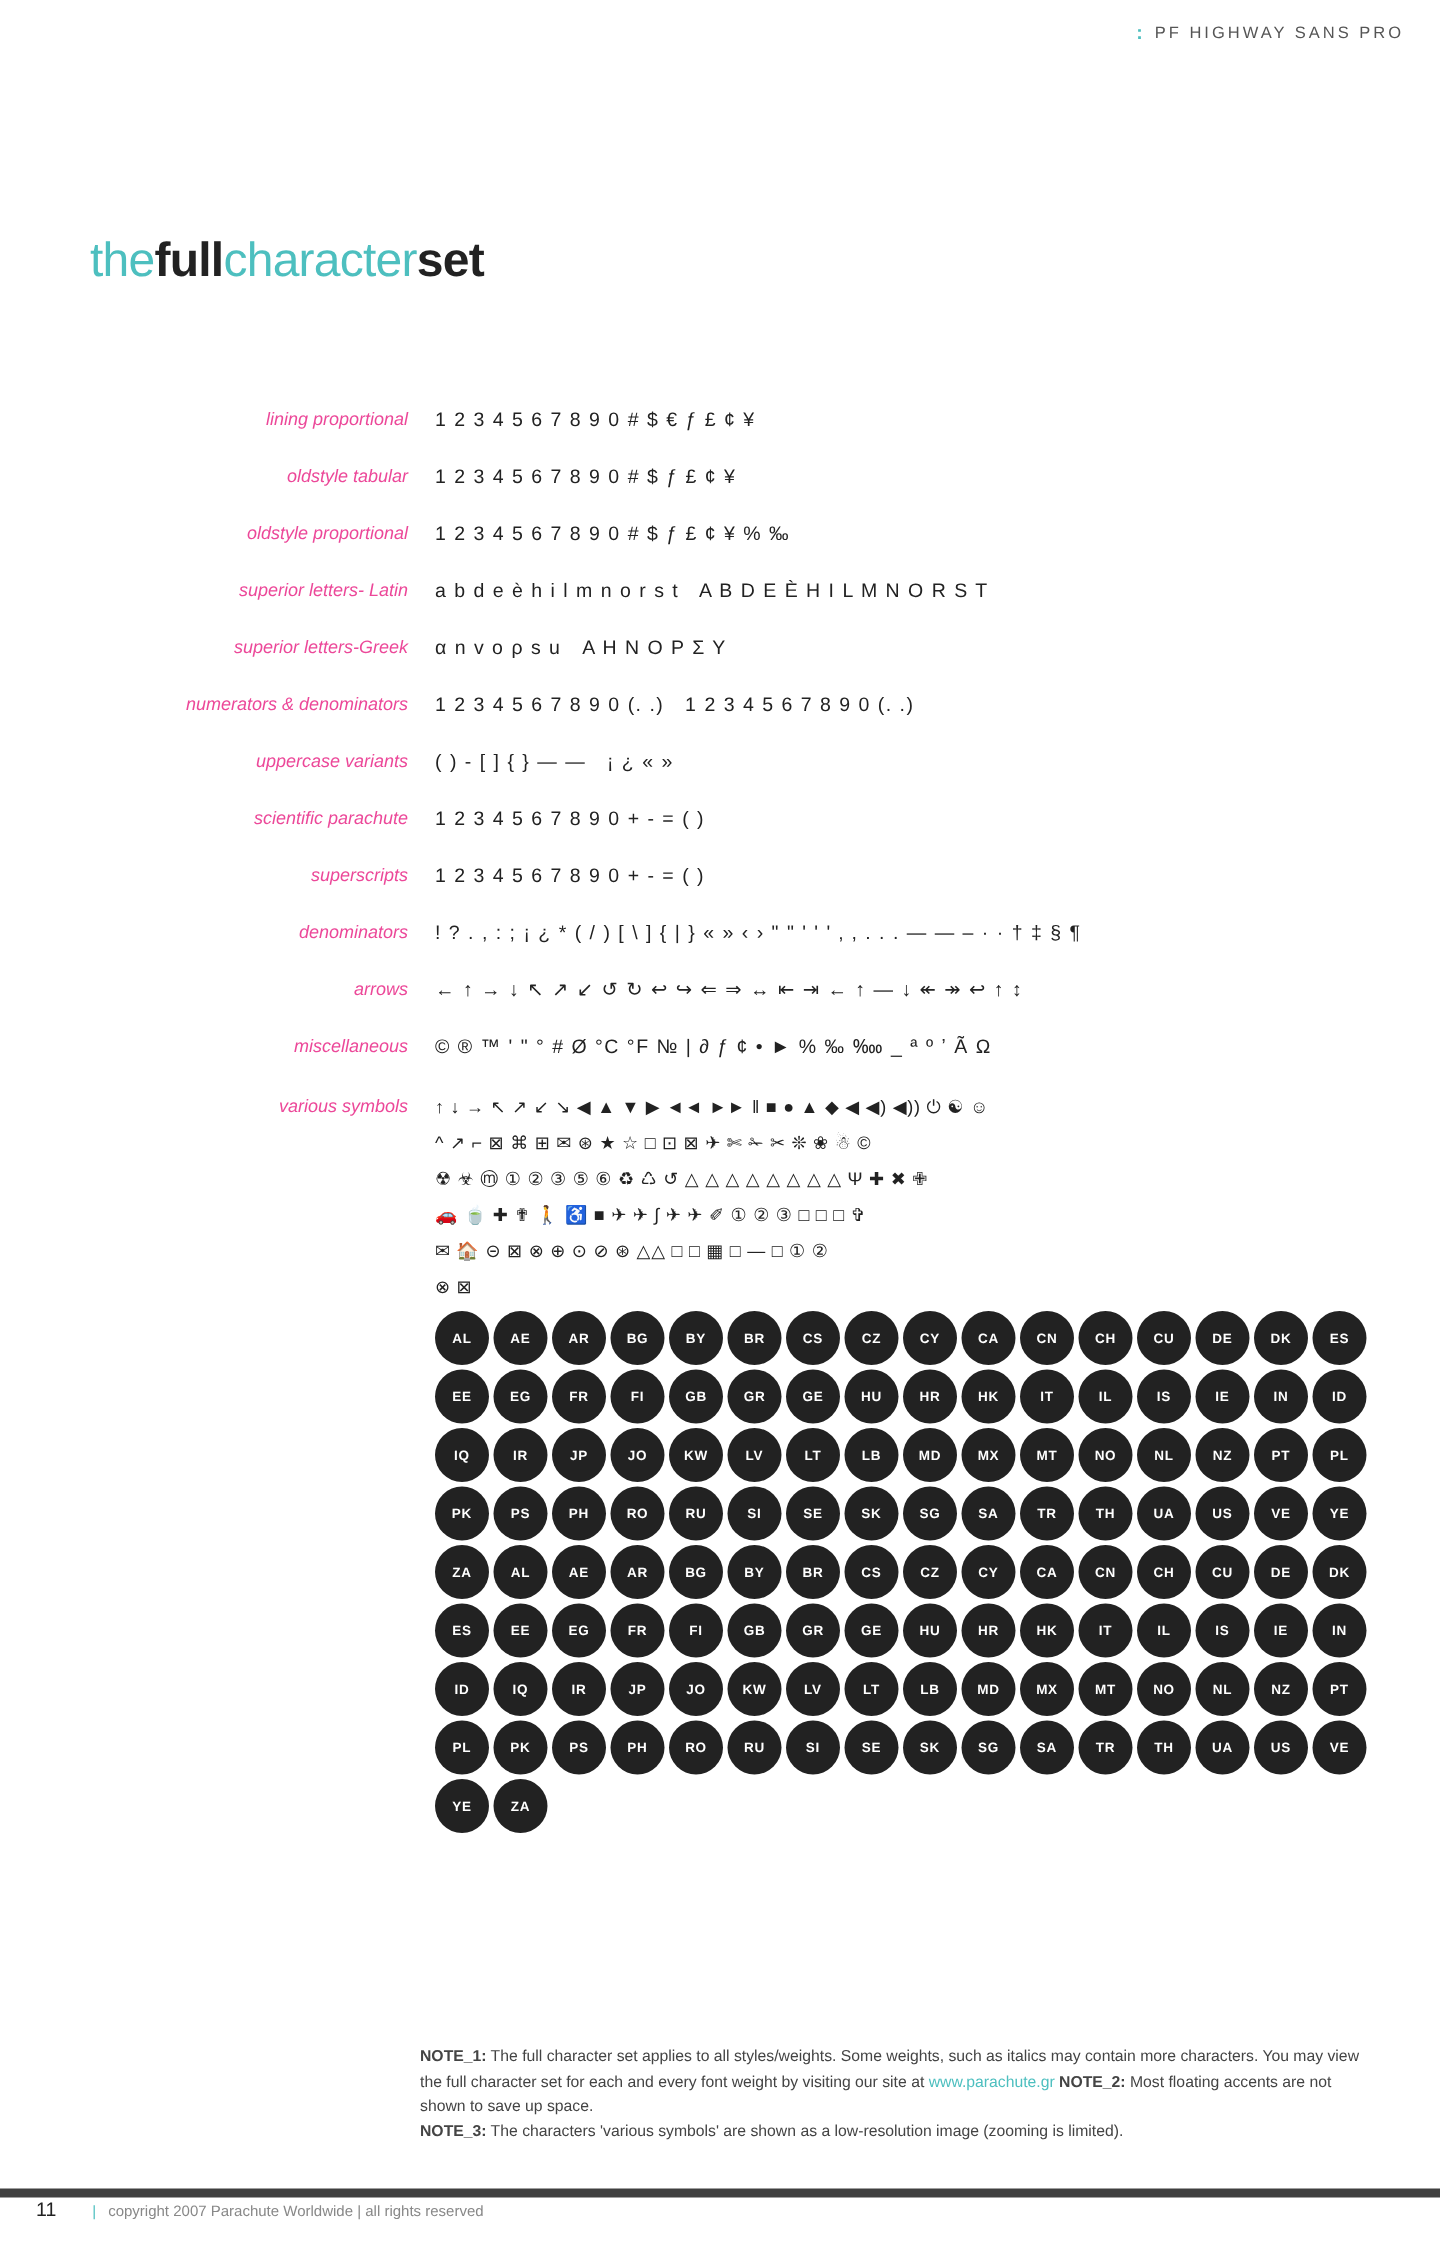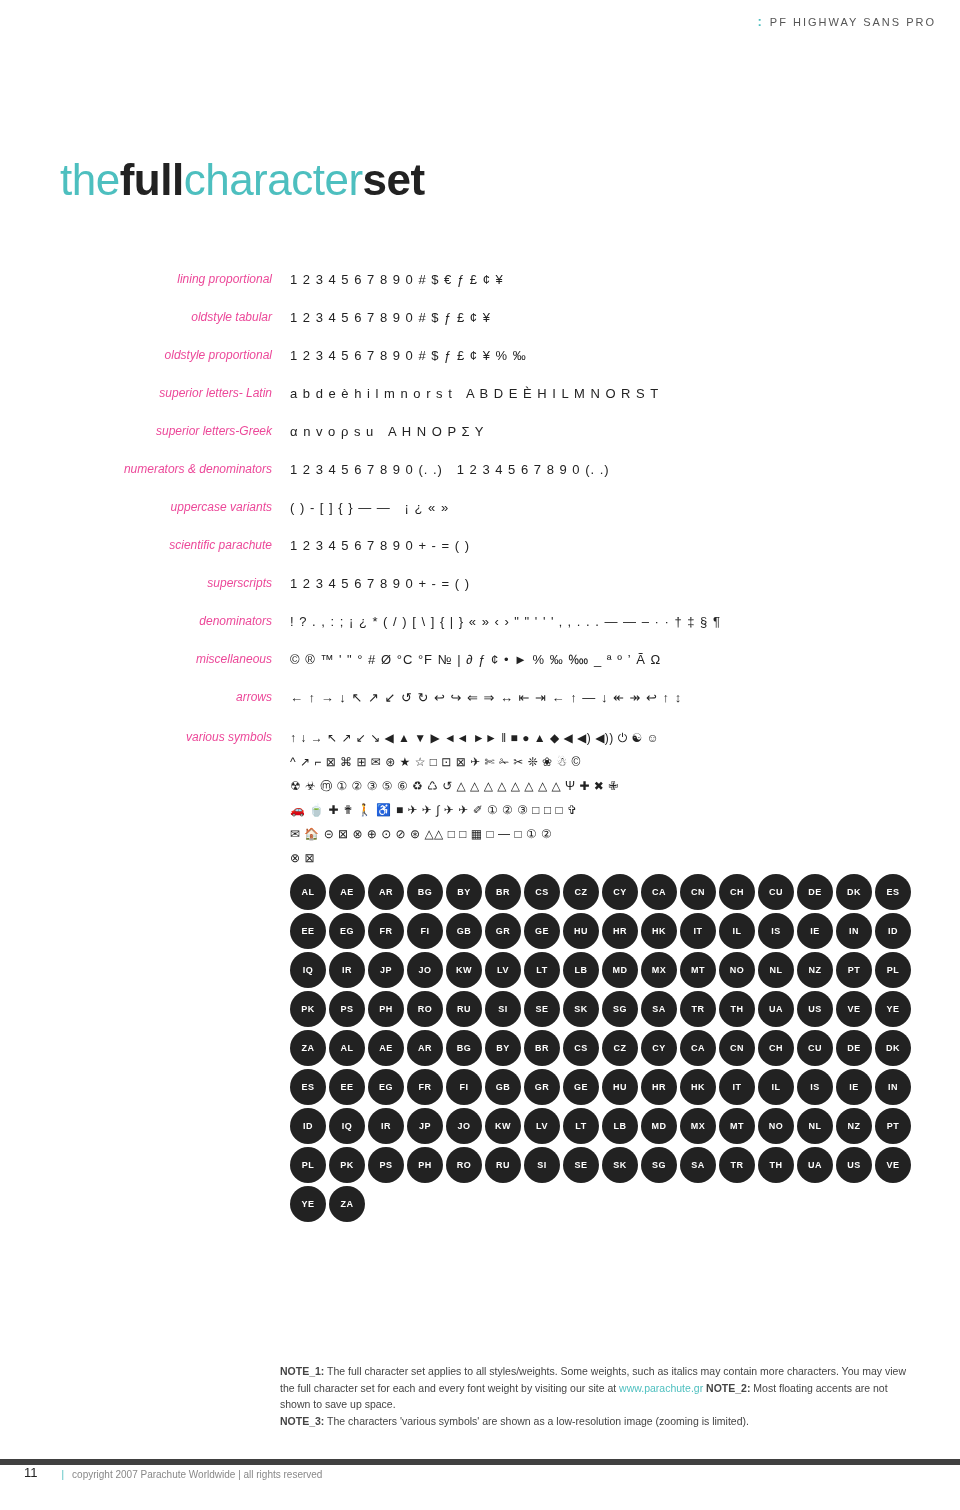--- a/index.html
+++ b/index.html
@@ -26,21 +26,21 @@
     .top-bar .colon {
       color: #4dbfbf;
       font-weight: bold;
       font-size: 13px;
     }
 
     .main-title {
       position: absolute;
       top: 155px;
       left: 60px;
-      font-size: 44px;
+      font-size: 32px;
       font-weight: 300;
       letter-spacing: -0.5px;
     }
     .main-title .the {
       color: #4dbfbf;
       font-weight: 300;
     }
     .main-title .full {
       color: #222;
       font-weight: 700;
@@ -211,27 +211,27 @@
     <div class="char-label">superscripts</div>
     <div class="char-value">1 2 3 4 5 6 7 8 9 0 + - = ( )</div>
   </div>
 
   <div class="char-row">
     <div class="char-label">denominators</div>
     <div class="char-value">! ? . , : ; ¡ ¿ * ( / ) [ \ ] { | } « » ‹ › " " ' ' ' ‚ , . . . — — – · · † ‡ § ¶</div>
   </div>
 
   <div class="char-row">
+    <div class="char-label">arrows</div>
+    <div class="char-value">← ↑ → ↓ ↖ ↗ ↙ ↺ ↻ ↩ ↪ ⇐ ⇒ ↔ ⇤ ⇥ ← ↑ — ↓ ↞ ↠ ↩ ↑ ↕</div>
+  </div>
+
+  <div class="char-row">
     <div class="char-label">miscellaneous</div>
     <div class="char-value">© ® ™ ' " ° # Ø °C °F № | ∂ ƒ ¢ • ► % ‰ ‱ _ ª º ʼ Ã Ω</div>
-  </div>
-
-  <div class="char-row">
-    <div class="char-label">arrows</div>
-    <div class="char-value">← ↑ → ↓ ↖ ↗ ↙ ↺ ↻ ↩ ↪ ⇐ ⇒ ↔ ⇤ ⇥ ← ↑ — ↓ ↞ ↠ ↩ ↑ ↕</div>
   </div>
 
   <div class="char-row" style="align-items:flex-start;">
     <div class="char-label" style="padding-top:4px;">various symbols</div>
     <div class="symbols-block">
       <div style="line-height:2; font-size:12px; letter-spacing:0.5px; margin-bottom:4px;">
         ↑ ↓ → ↖ ↗ ↙ ↘ ◀ ▲ ▼ ▶ ◄◄ ►► ‖ ■ ● ▲ ◆ ◀ ◀) ◀)) ⏻ ☯ ☺<br>
         ^ ↗ ⌐ ⊠ ⌘ ⊞ ✉ ⊛ ★ ☆ □ ⊡ ⊠ ✈ ✄ ✁ ✂ ❊ ❀ ☃ ©<br>
         ☢ ☣ ⓜ ① ② ③ ⑤ ⑥ ♻ ♺ ↺ △ △ △ △ △ △ △ △ Ψ ✚ ✖ ✙<br>
         🚗 🍵 ✚ ✟ 🚶 ♿ ■ ✈ ✈ ∫ ✈ ✈ ✐ ① ② ③ □ □ □ ✞<br>

